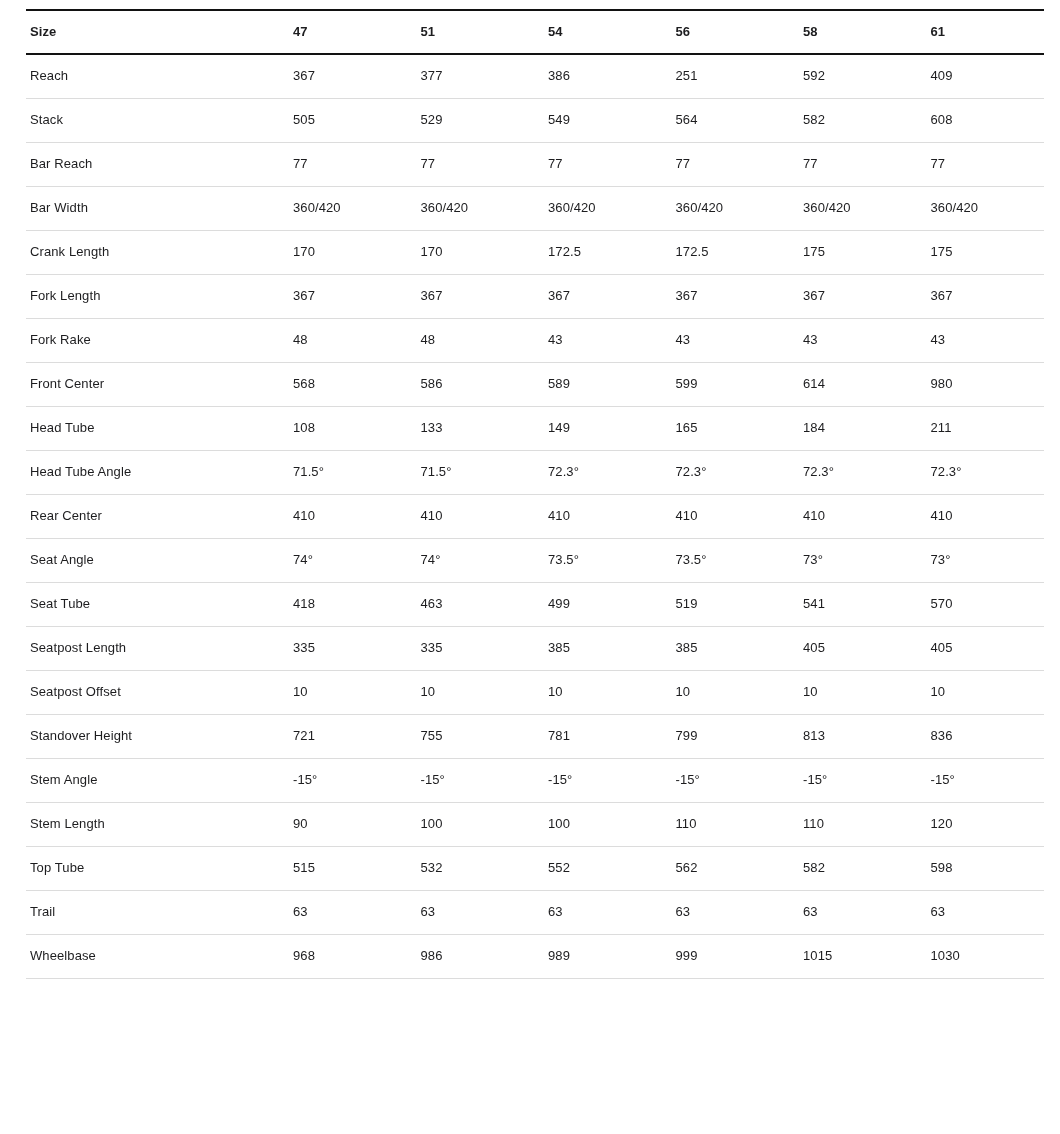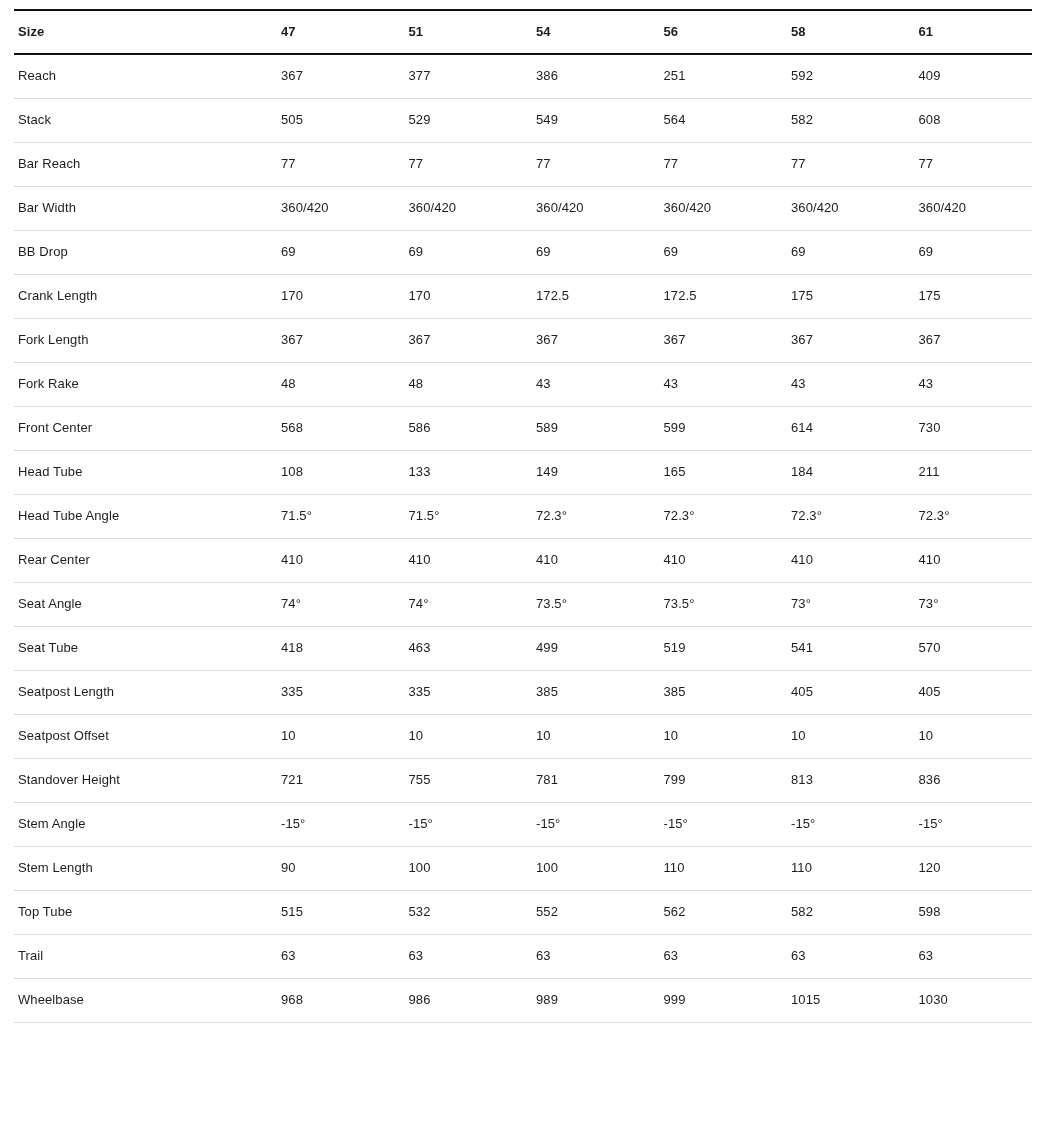--- a/index.html
+++ b/index.html
@@ -9,21 +9,21 @@
     background: #ffffff;
     font-family: "Liberation Sans", "DejaVu Sans", sans-serif;
   }
   body {
     width: 1060px;
     height: 1134px;
     overflow: hidden;
   }
   .geo-table {
     width: 1018px;
-    margin: 9px 14px 0 14px;
+    margin: 9px 14px 0 26px;
     border-collapse: collapse;
     table-layout: fixed;
     border-top: 2px solid #121212;
   }
   .geo-table col.label-col   { width: 263px; }
   .geo-table col.value-col   { width: 127.5px; }
   .geo-table col.last-col    { width: auto; }
   .geo-table th, .geo-table td {
     height: 44px;
     padding: 0 4px 0 4px;
@@ -101,29 +101,20 @@
       <tr>
         <th scope="row">Bar Width</th>
         <td>360/420</td>
         <td>360/420</td>
         <td>360/420</td>
         <td>360/420</td>
         <td>360/420</td>
         <td>360/420</td>
       </tr>
       <tr>
-        <th scope="row">BB Drop</th>
-        <td>69</td>
-        <td>69</td>
-        <td>69</td>
-        <td>69</td>
-        <td>69</td>
-        <td>69</td>
-      </tr>
-      <tr>
         <th scope="row">Crank Length</th>
         <td>170</td>
         <td>170</td>
         <td>172.5</td>
         <td>172.5</td>
         <td>175</td>
         <td>175</td>
       </tr>
       <tr>
         <th scope="row">Fork Length</th>
@@ -143,21 +134,21 @@
         <td>43</td>
         <td>43</td>
       </tr>
       <tr>
         <th scope="row">Front Center</th>
         <td>568</td>
         <td>586</td>
         <td>589</td>
         <td>599</td>
         <td>614</td>
-        <td>730</td>
+        <td>980</td>
       </tr>
       <tr>
         <th scope="row">Head Tube</th>
         <td>108</td>
         <td>133</td>
         <td>149</td>
         <td>165</td>
         <td>184</td>
         <td>211</td>
       </tr>

